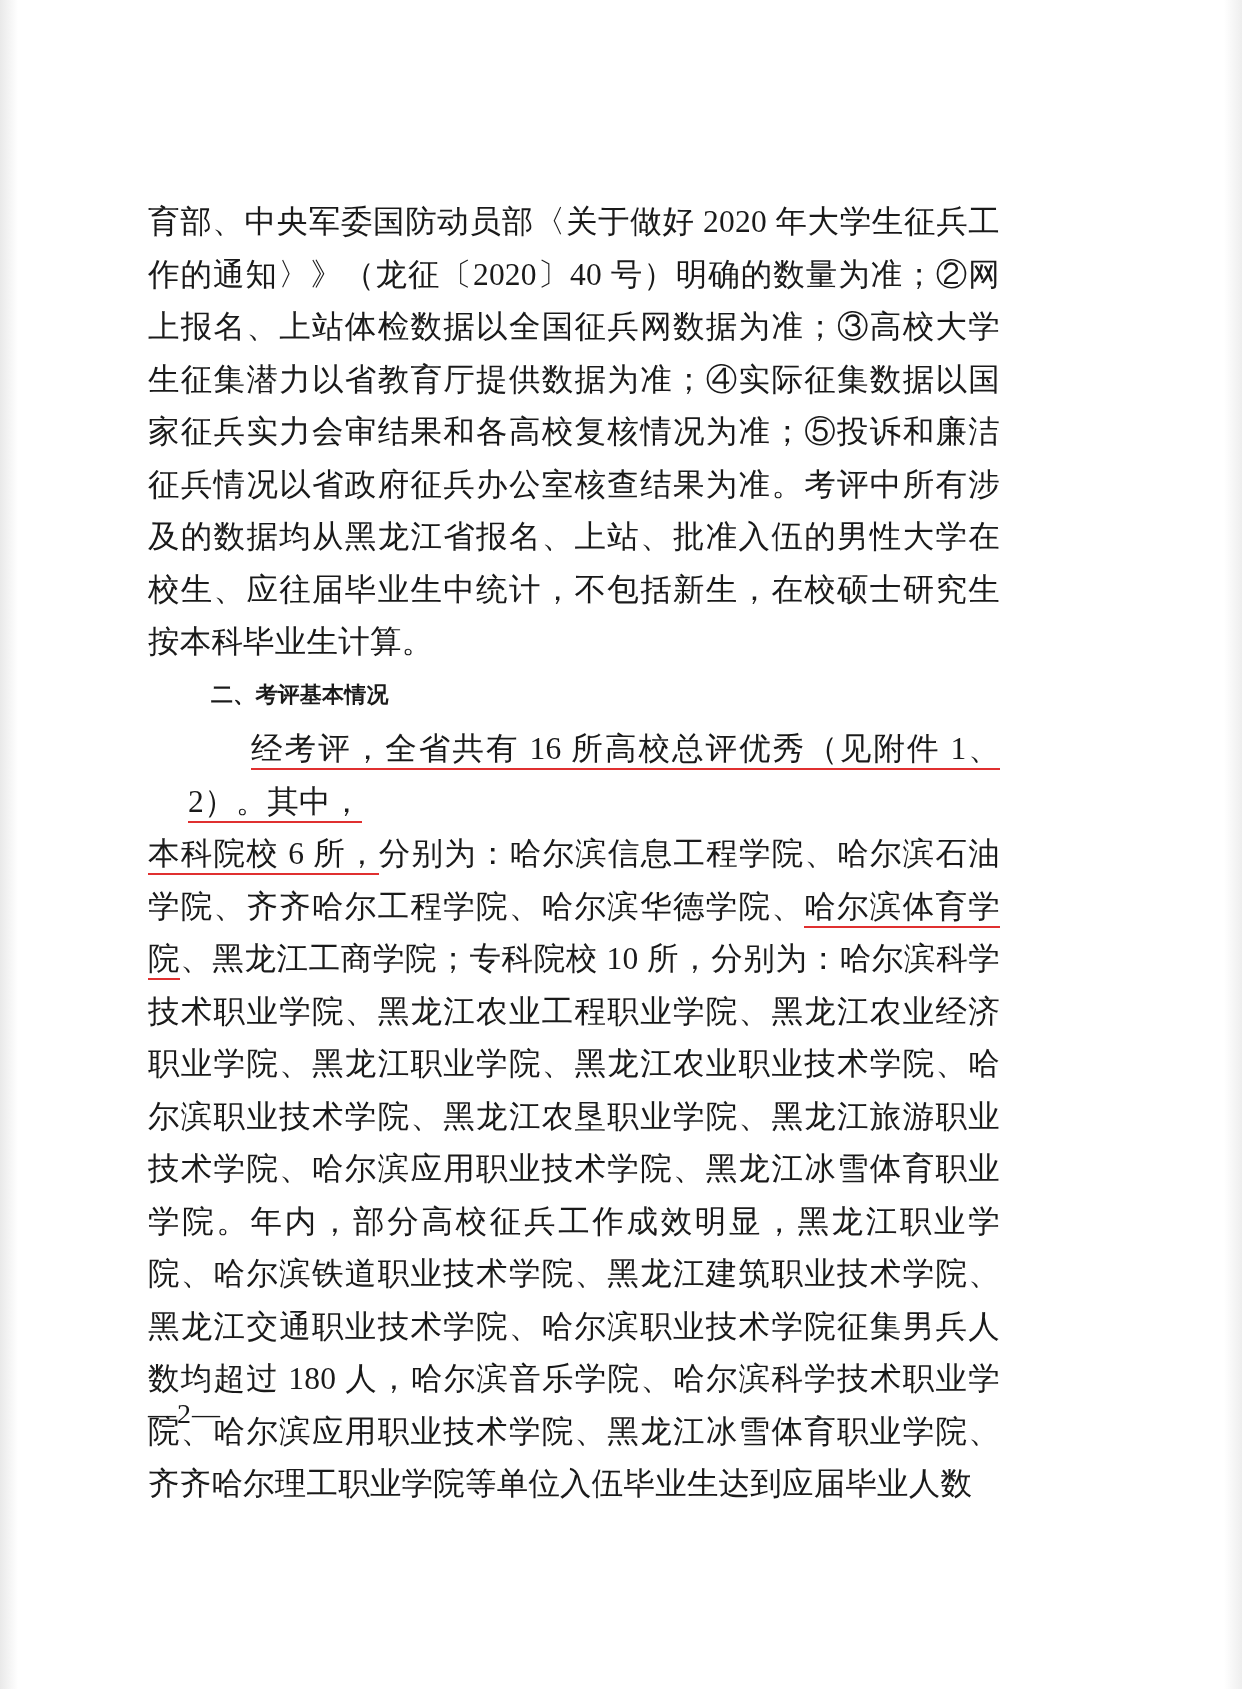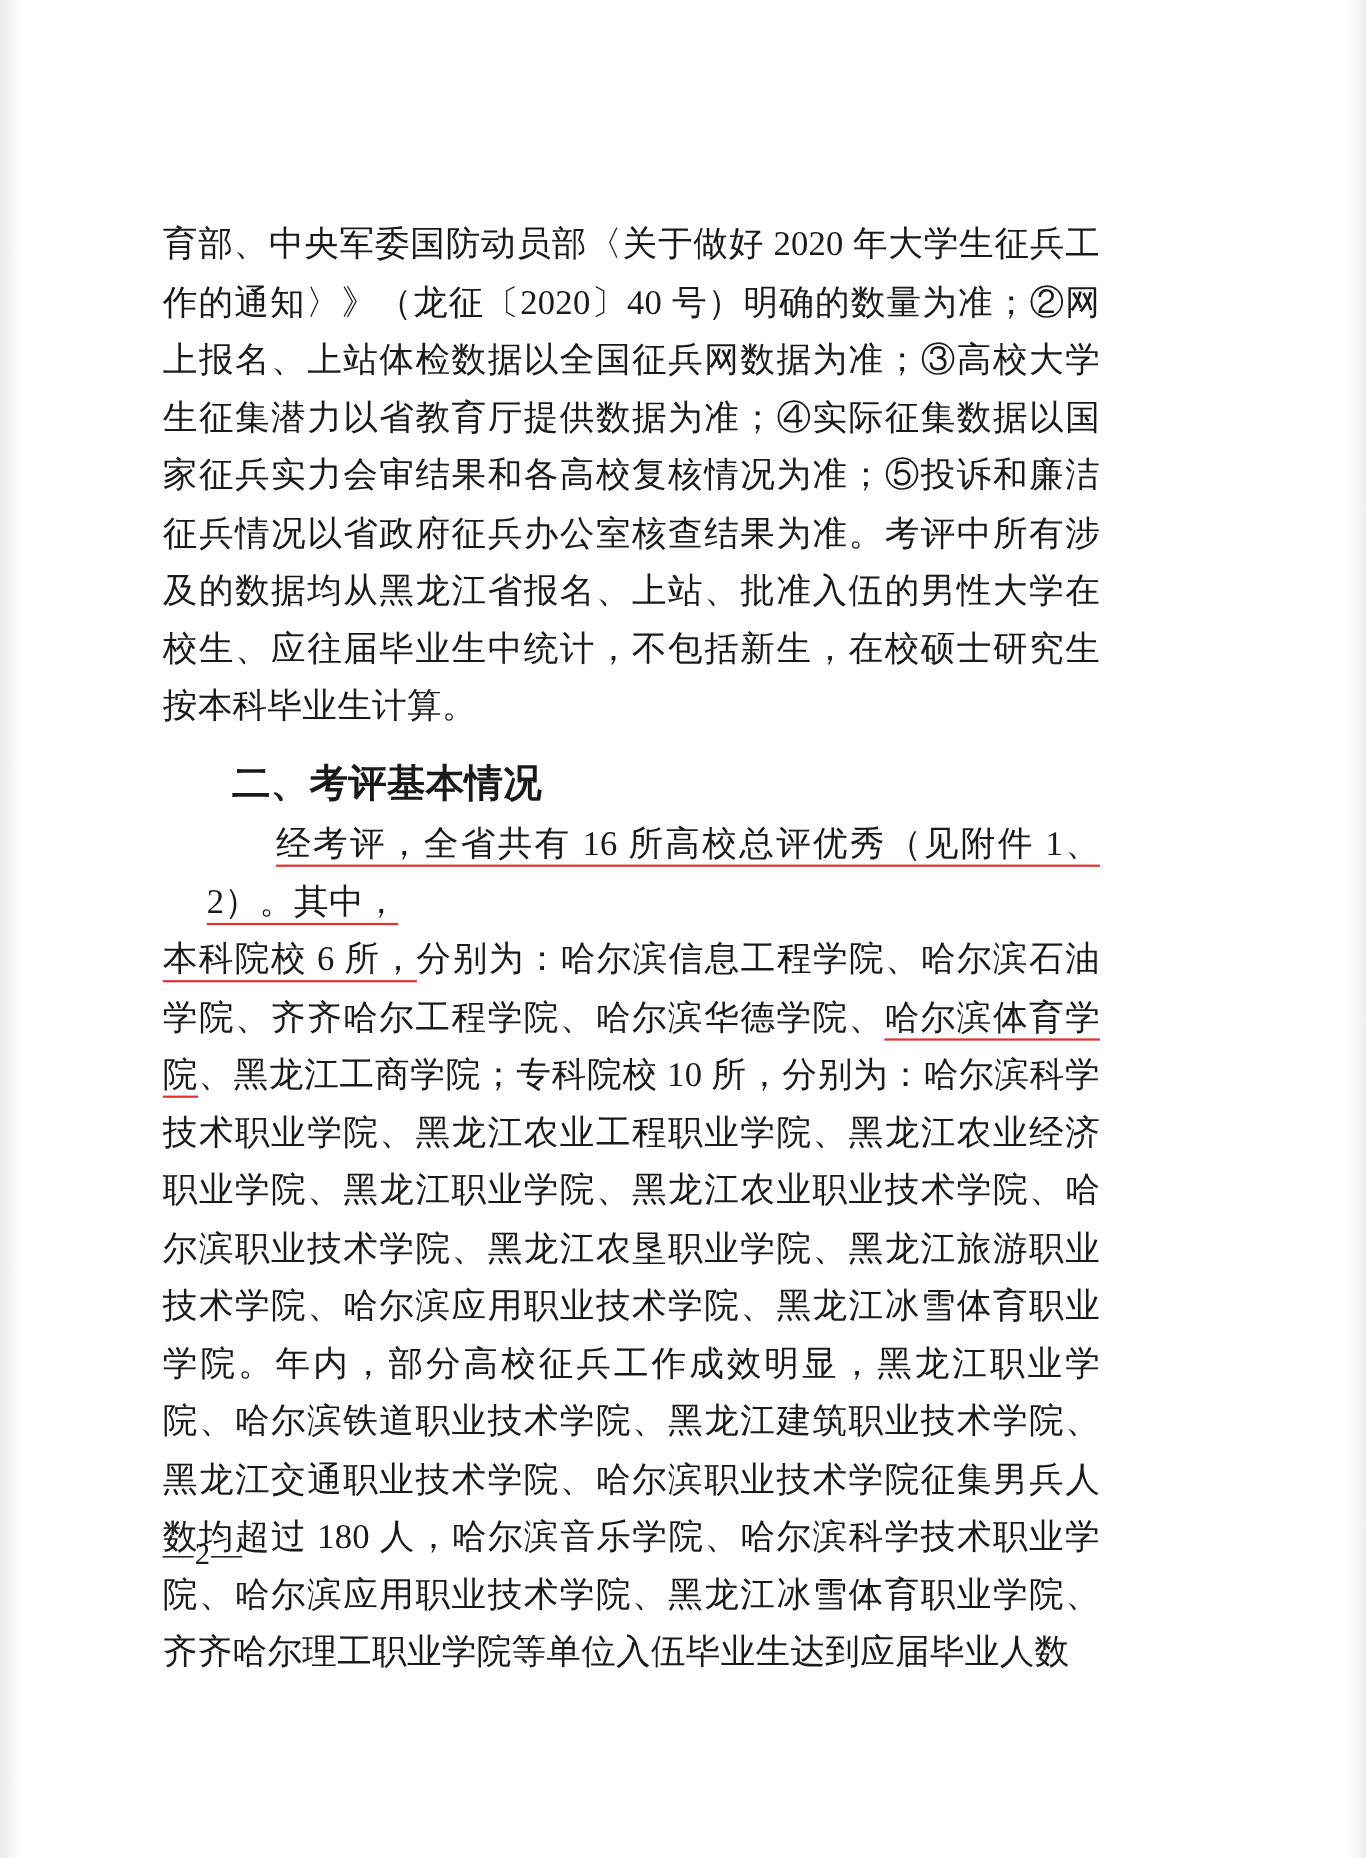--- a/index.html
+++ b/index.html
@@ -50,25 +50,25 @@
     letter-spacing: 0.2px;
   }
   .body-text {
     text-indent: 0;
   }
   .indent2 {
     text-indent: 63px;
     margin-left: 40px;
   }
   .section-heading {
-    margin-top: 18px;
+    margin-top: 0;
     margin-bottom: 2px;
     font-weight: bold;
     text-indent: 63px;
-    font-size: 35px;
+    font-size: 22px;
     line-height: 52.5px;
   }
   .u-red {
     border-bottom: 2.5px solid #e03030;
     padding-bottom: 2px;
   }
   .footer {
     position: absolute;
     left: 148px;
     top: 1398px;

